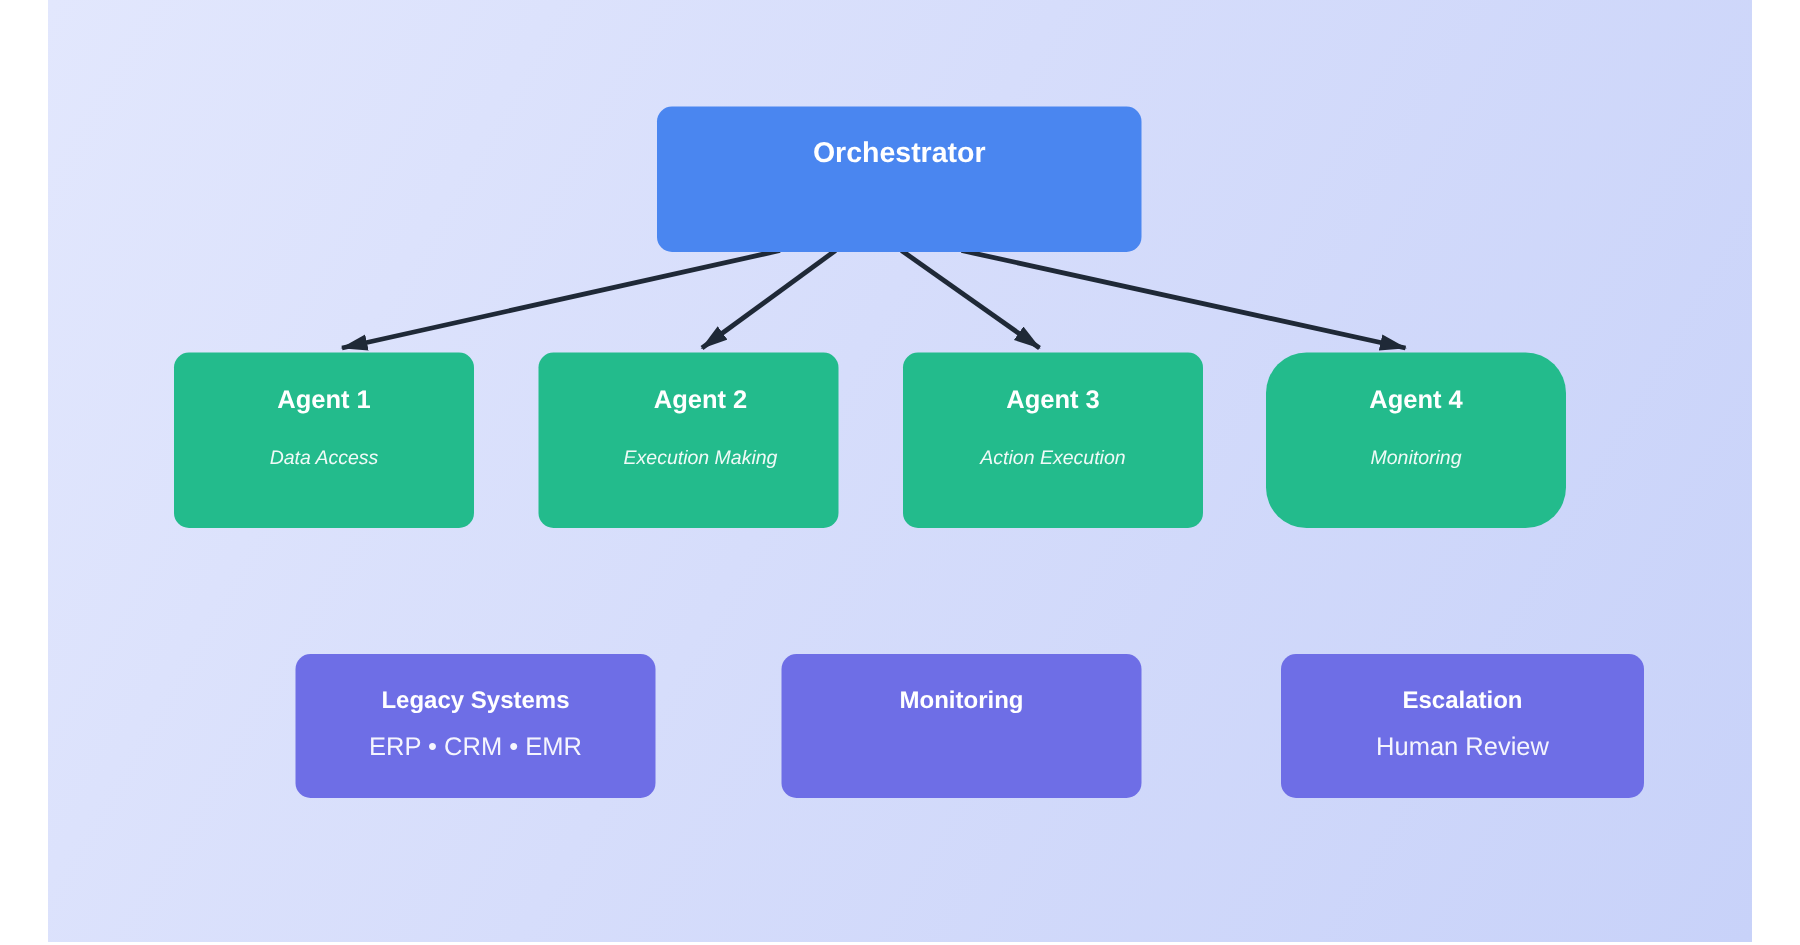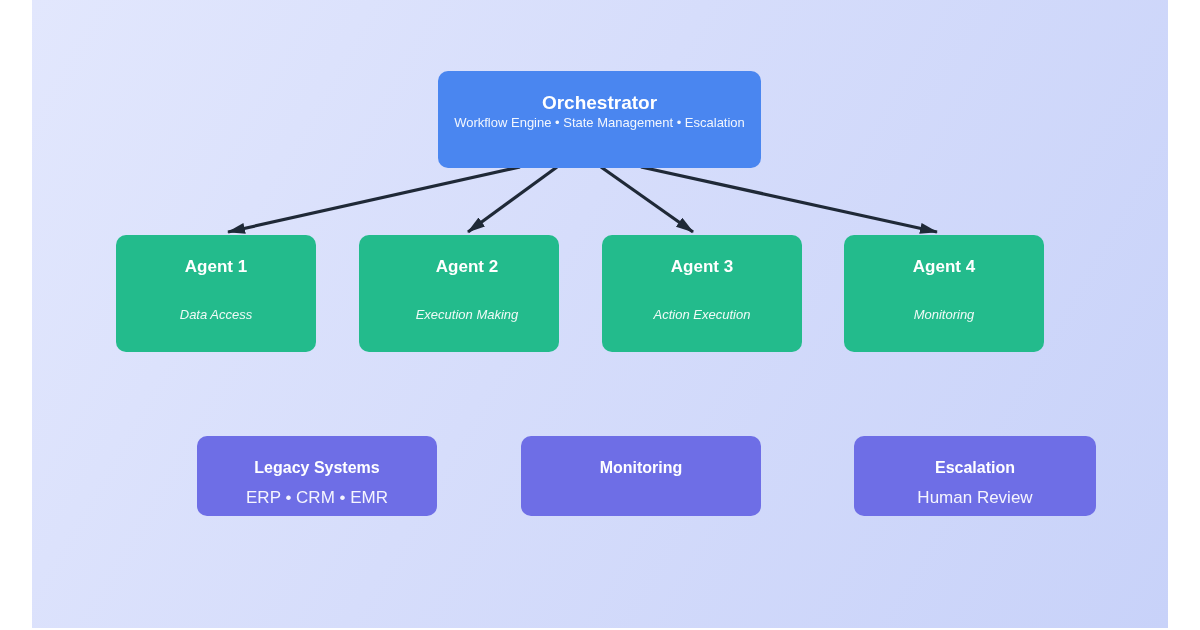--- a/index.html
+++ b/index.html
@@ -46,28 +46,28 @@
     background: var(--orchestrator-blue);
     padding-top: 21px;
   }
   .node-orchestrator .title { font-size: 19px; }
   .node-orchestrator .subtitle { font-size: 13px; }
   .node-agent {
     top: 235px; width: 200px; height: 117px;
     background: var(--agent-green);
     padding-top: 22px;
   }
-  .node-agent .title { font-size: 17px; margin-bottom: 30px; }
+  .node-agent .title { font-size: 17px; margin-bottom: 20px; }
   .node-agent .subtitle { font-size: 13px; font-style: italic; }
   .agent-1 { left: 84px; }
   .agent-2 { left: 327px; padding-left: 16px; }
   .agent-3 { left: 570px; }
-  .agent-4 { left: 812px; }
+  .agent-4 { left: 812px; border-radius: 27px; }
   .node-system {
-    top: 436px; width: 240px; height: 80px;
+    top: 436px; width: 240px; height: 96px;
     background: var(--system-purple);
     padding-top: 22px;
   }
   .node-system .title { font-size: 16px; margin-bottom: 11px; }
   .node-system .subtitle { font-size: 17px; }
   .system-1 { left: 165px; }
   .system-2 { left: 489px; }
   .system-3 { left: 822px; width: 242px; }
   svg.arrows {
     position: absolute;
@@ -95,21 +95,20 @@
       </marker>
     </defs>
     <line x1="488" y1="167" x2="196" y2="232" marker-end="url(#arrowhead)"></line>
     <line x1="525" y1="167" x2="436" y2="232" marker-end="url(#arrowhead)"></line>
     <line x1="569" y1="167" x2="661" y2="232" marker-end="url(#arrowhead)"></line>
     <line x1="609" y1="167" x2="905" y2="232" marker-end="url(#arrowhead)"></line>
   </svg>
 
   <div class="node node-orchestrator">
     <div class="title">Orchestrator</div>
-    <div class="subtitle">Workflow Engine • State Management • Escalation</div>
   </div>
 
   <div class="node node-agent agent-1">
     <div class="title">Agent 1</div>
     <div class="subtitle">Data Access</div>
   </div>
   <div class="node node-agent agent-2">
     <div class="title">Agent 2</div>
     <div class="subtitle">Execution Making</div>
   </div>

